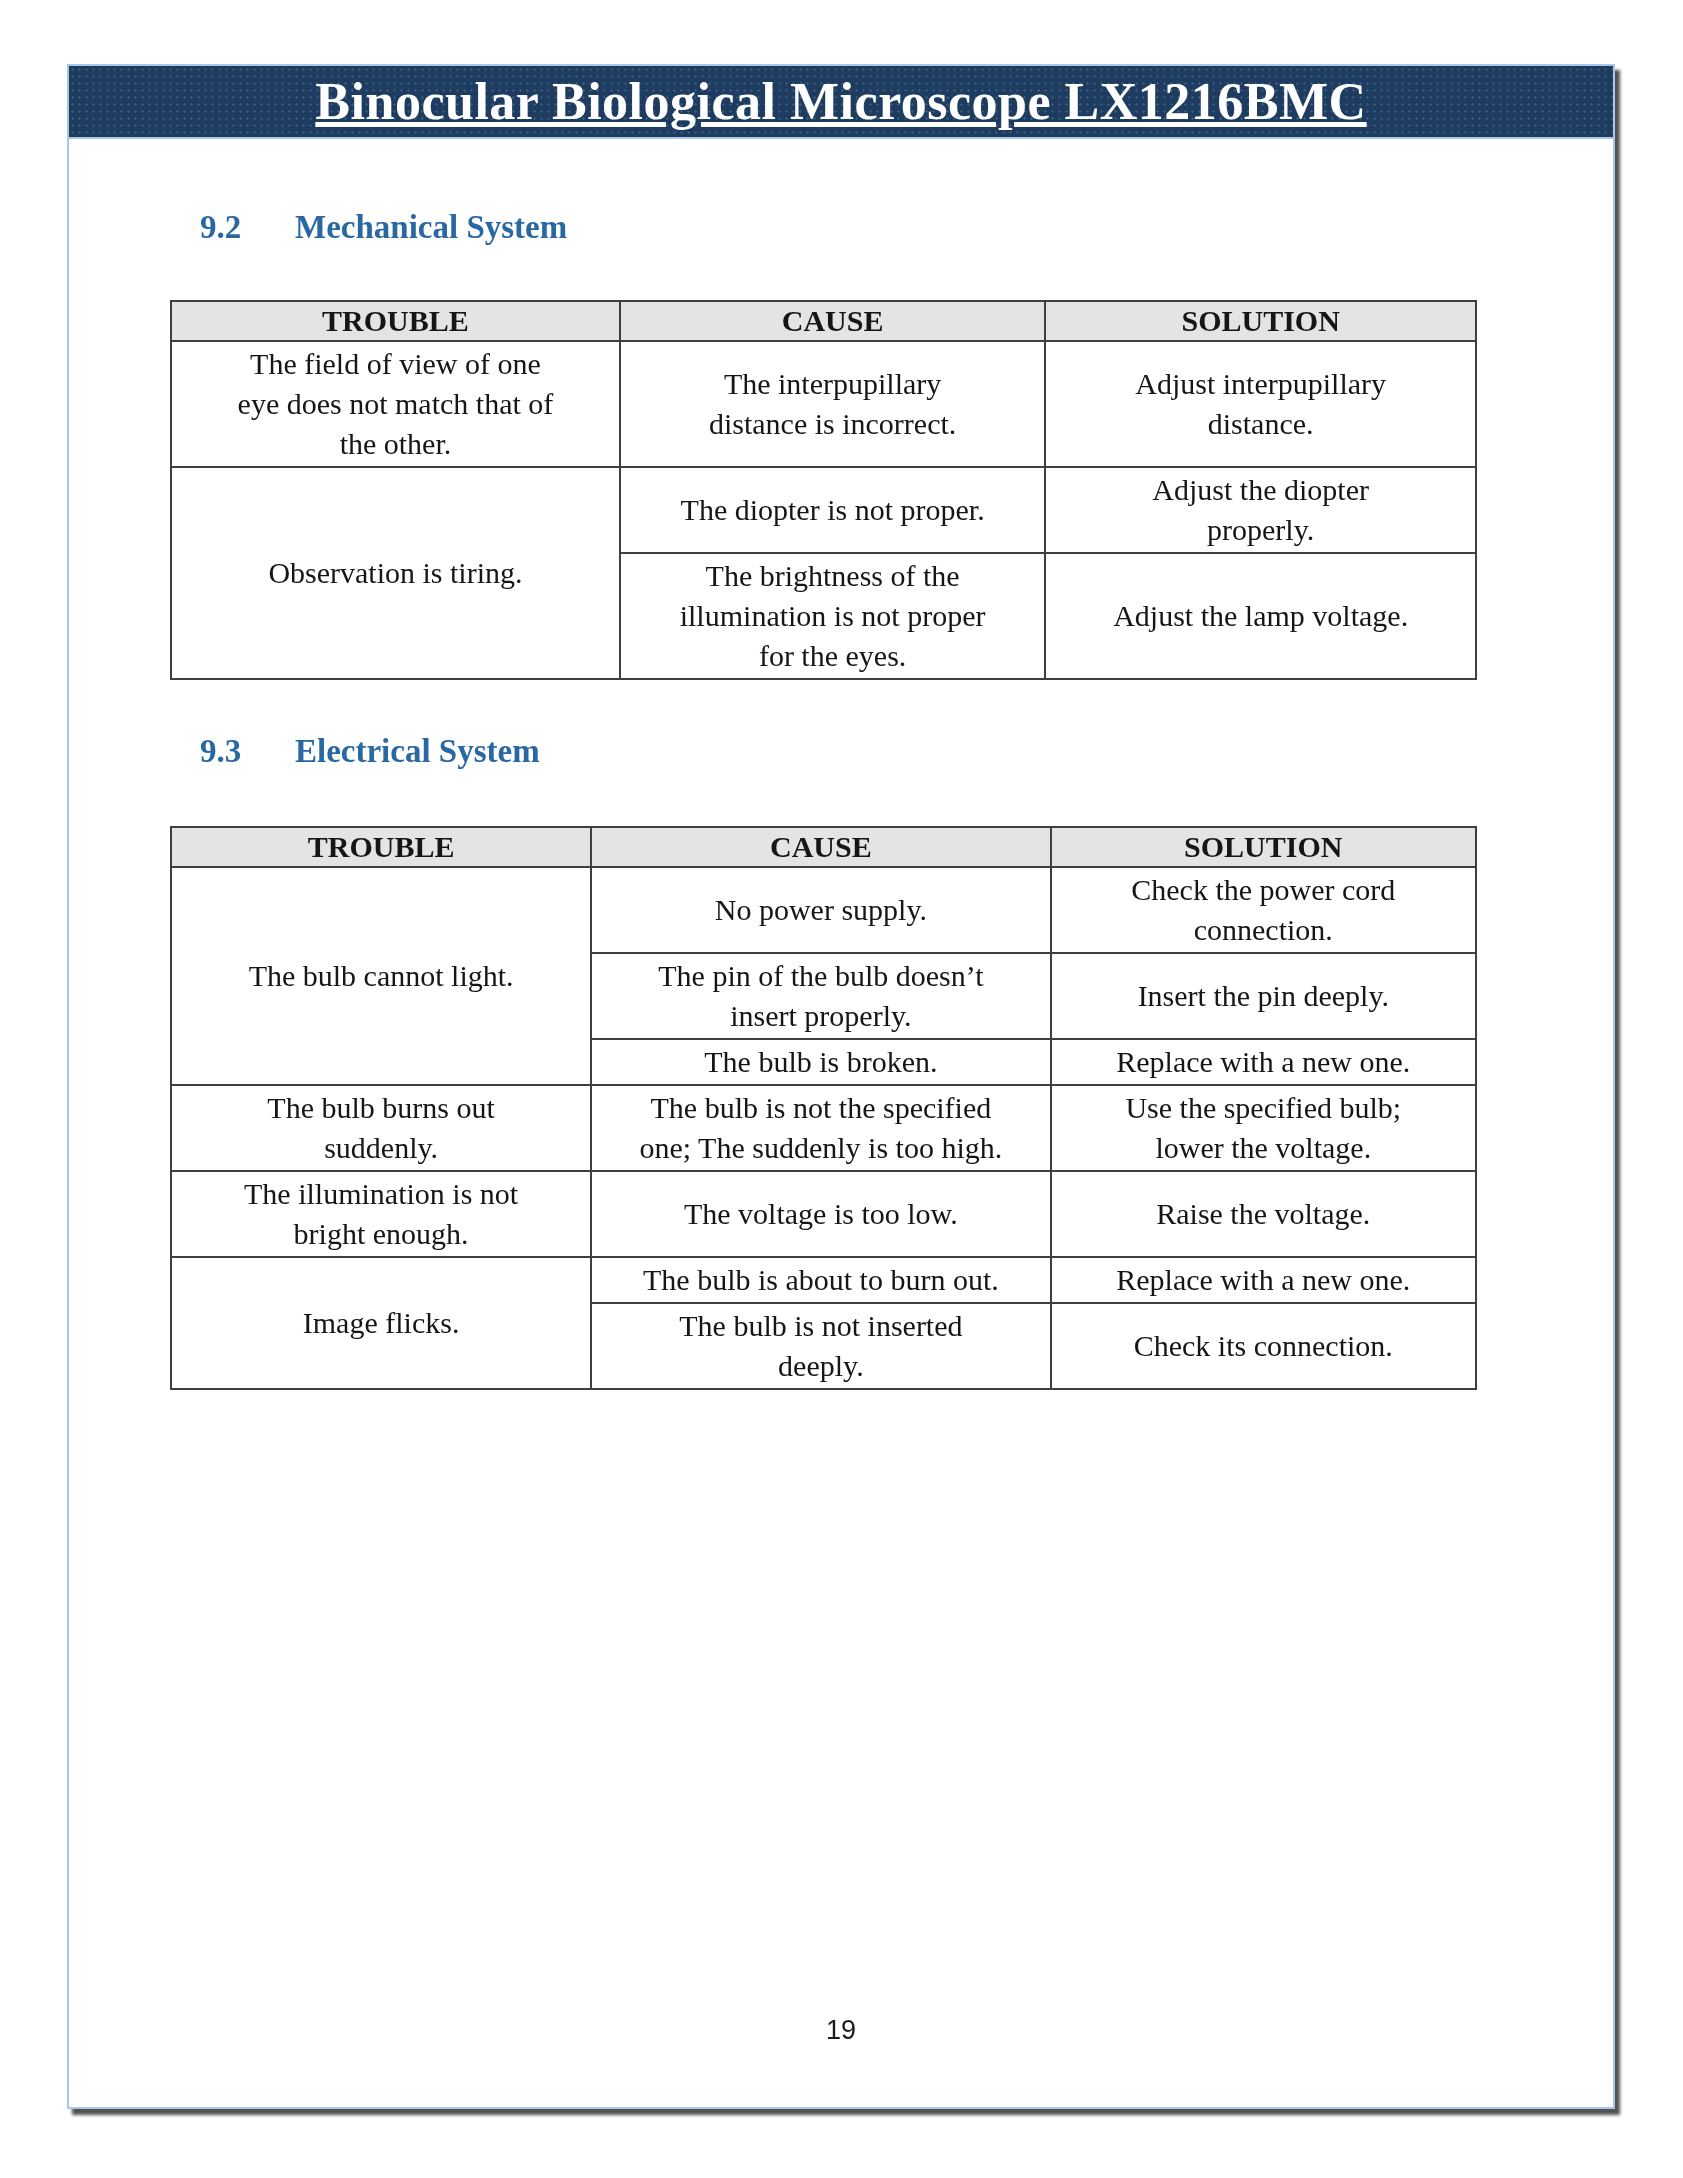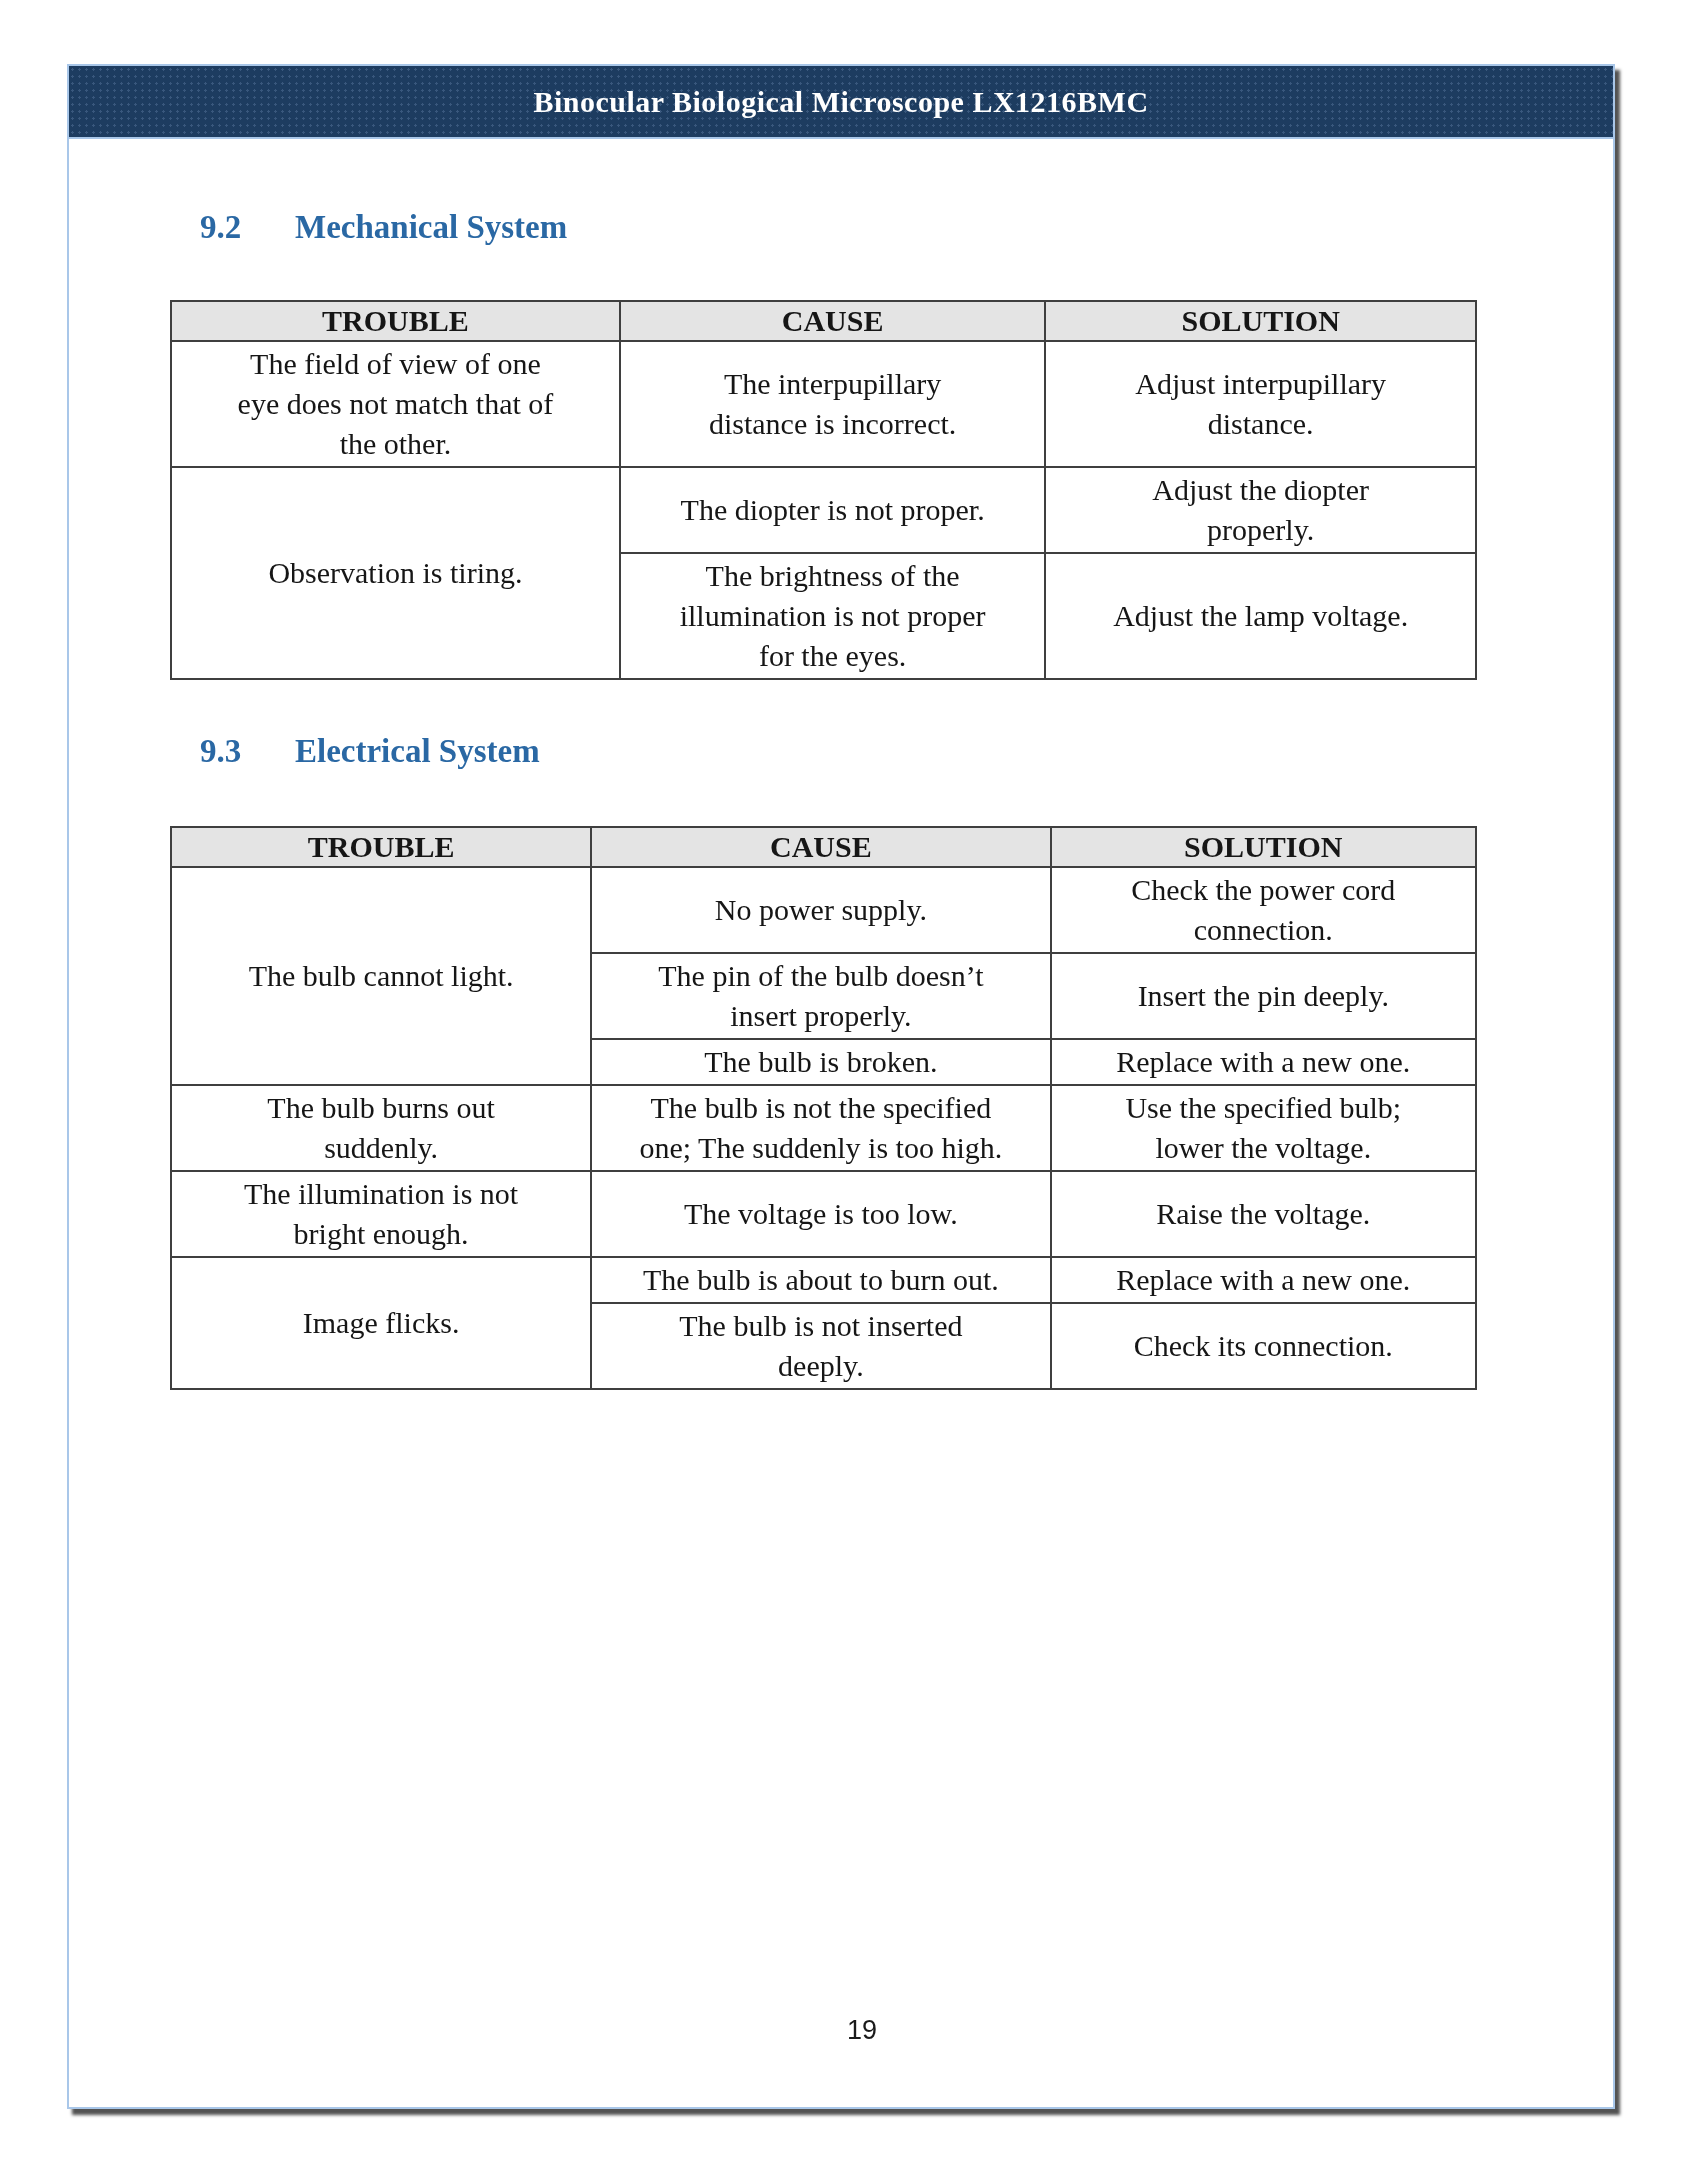--- a/index.html
+++ b/index.html
@@ -26,21 +26,21 @@
   }
   .titlebar{
     position:absolute;left:0;top:0;width:100%;height:73px;
     background-color:var(--header-bar);
     background-image:radial-gradient(circle, rgba(130,160,200,0.28) 1.2px, transparent 1.4px);
     background-size:7px 7px;
     border-bottom:2px solid var(--frame-border);
     display:flex;align-items:center;justify-content:center;
   }
   .titlebar span{
-    color:#ffffff;font-size:30px;font-weight:bold;letter-spacing:0.5px;
+    color:#ffffff;font-size:52px;font-weight:bold;letter-spacing:0.5px;text-decoration:underline;
   }
   .sec{position:absolute;left:101px;width:1307px;}
   .sec-92{top:139px;}
   .sec-93{top:663px;}
   .heading{
     font-size:33px;line-height:45px;font-weight:bold;
     color:var(--heading-blue);
     padding-left:30px;
   }
   .sec-92 .heading{margin-bottom:50px;}
@@ -60,21 +60,21 @@
     font-size:30px;font-weight:bold;height:40px;font-family:Liberation Serif, serif;
   }
   table.trouble-table td{
     font-size:30px;line-height:40px;
     white-space:pre-line;
   }
   .pagenum{
     position:absolute;left:0;bottom:61px;width:100%;
     text-align:center;
     font-family:"Liberation Sans","DejaVu Sans",sans-serif;
-    font-size:27px;color:#1a1a1a;margin-left:21px;
+    font-size:27px;color:#1a1a1a;
   }
 </style>
 </head>
 <body>
 
 <div class="frame">
 
   <header class="titlebar">
     <span>Binocular Biological Microscope LX1216BMC</span>
   </header>

